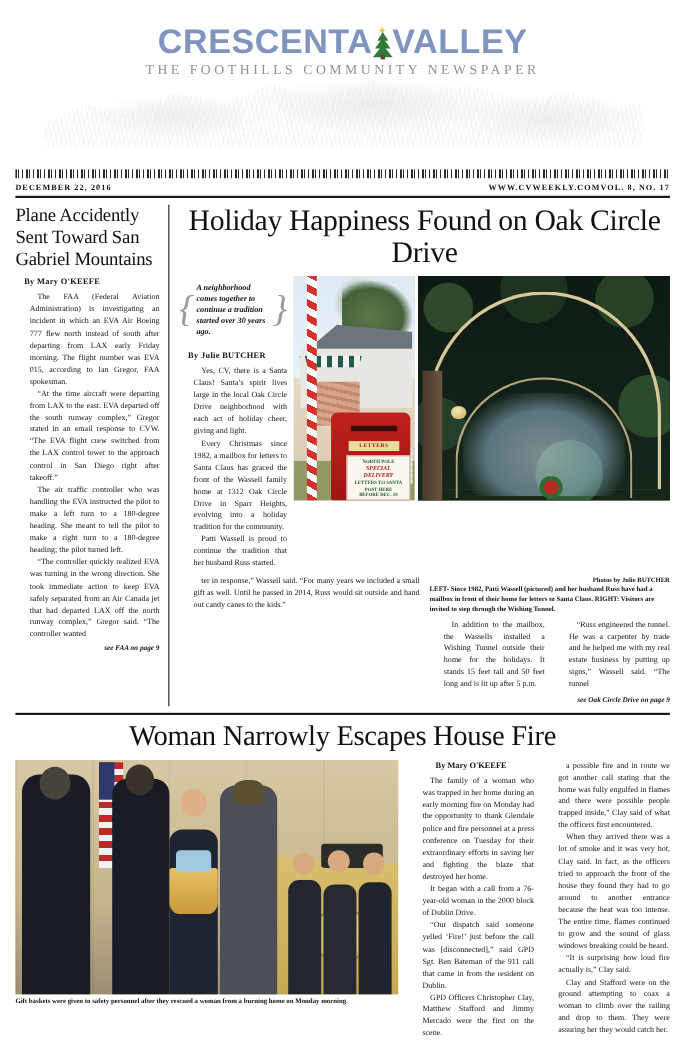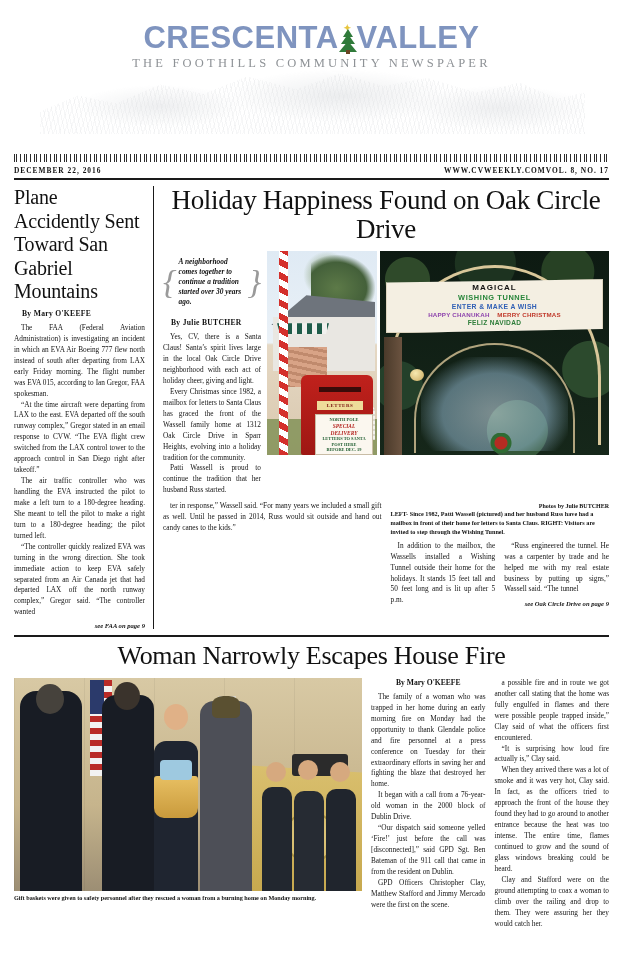--- a/index.html
+++ b/index.html
@@ -79,32 +79,32 @@
   .folio .mid { flex: 1; text-align: right; }
   .folio .right { text-align: right; }
   .folio .left { width: 150px; }
 
   
   .top-area { display: flex; margin: 6px 14px 0 14px; }
   .col-left { width: 140px; padding-right: 8px; border-right: 1px solid #1a1a1a; }
   .col-main { flex: 1; padding-left: 9px; }
 
   .hl-left {
-    font-size: 20px; line-height: 1.18; font-weight: normal;
+    font-size: 17px; line-height: 1.18; font-weight: normal;
     font-family: "Liberation Serif", serif; color: #111; letter-spacing: -0.2px;
   }
   .byline {
     font-size: 7.6px; font-weight: bold; letter-spacing: 0.3px;
     margin: 5px 0 5px 8px; font-family: "Liberation Serif", serif;
   }
   .bodytext {
     font-size: 7.3px; line-height: 1.5; text-align: justify;
     font-family: "Liberation Serif", serif; color: #141414;
   }
-  .bodytext p { text-indent: 7px; margin-bottom: 0; }
+  .bodytext p { text-indent: 7px; margin-bottom: 0; margin-left: 13px; }
   .jumpline {
     font-size: 6.6px; font-weight: bold; font-style: italic;
     text-align: right; margin-top: 4px; font-family: "Liberation Serif", serif;
   }
   .rule-dark { border-top: 2px solid #1a1a1a; margin-top: 6px; }
 
   
   .hl-main {
     text-align: center; font-size: 27px; line-height: 1.08;
     font-family: "Liberation Serif", serif; color: #111; letter-spacing: -0.3px;
@@ -333,31 +333,20 @@
           </div>
 
           <div class="photo photoB">
             <div class="pb-leaves"></div>
             <div class="pb-sky"></div>
             <div class="pb-arch"></div>
             <div class="pb-arch2"></div>
             <div class="pb-trunk"></div>
             <div class="pb-bulb"></div>
             <div class="pb-wreath"></div>
-            <div class="pb-banner">
-              <div class="l1">MAGICAL</div>
-              <div class="l2 gb">WISHING TUNNEL</div>
-              <div class="l3">ENTER &amp; MAKE A WISH</div>
-              <div class="l4">
-                <span class="pb">HAPPY CHANUKAH</span>
-                &nbsp;&nbsp;
-                <span class="rb">MERRY CHRISTMAS</span>
-              </div>
-              <div class="l5">FELIZ NAVIDAD</div>
-            </div>
           </div>
         </div>
       </div>
 
       <div class="two-col">
         <div>
           <div class="bodytext">
             <p>ter in response,” Wassell said. “For many years we included a small gift as well. Until he passed in 2014, Russ would sit outside and hand out candy canes to the kids.”</p>
           </div>
         </div>
@@ -420,22 +409,22 @@
             <p>The family of a woman who was trapped in her home during an early morning fire on Monday had the opportunity to thank Glendale police and fire personnel at a press conference on Tuesday for their extraordinary efforts in saving her and fighting the blaze that destroyed her home.</p>
             <p>It began with a call from a 76-year-old woman in the 2000 block of Dublin Drive.</p>
             <p>“Our dispatch said someone yelled ‘Fire!’ just before the call was [disconnected],” said GPD Sgt. Ben Bateman of the 911 call that came in from the resident on Dublin.</p>
             <p>GPD Officers Christopher Clay, Matthew Stafford and Jimmy Mercado were the first on the scene.</p>
 
           </div>
         </div>
         <div>
           <div class="bodytext">
             <p>a possible fire and in route we got another call stating that the home was fully engulfed in flames and there were possible people trapped inside,” Clay said of what the officers first encountered.</p>
+            <p>When they arrived there was a lot of smoke and it was very hot, Clay said. In fact, as the officers tried to approach the front of the house they found they had to go around to another entrance because the heat was too intense. The entire time, flames continued to grow and the sound of glass windows breaking could be heard.</p>
             <p>“It is surprising how loud fire actually is,” Clay said.</p>
-            <p>When they arrived there was a lot of smoke and it was very hot, Clay said. In fact, as the officers tried to approach the front of the house they found they had to go around to another entrance because the heat was too intense. The entire time, flames continued to grow and the sound of glass windows breaking could be heard.</p>
             <p>Clay and Stafford were on the ground attempting to coax a woman to climb over the railing and drop to them. They were assuring her they would catch her.</p>
           </div>
 
         </div>
       </div>
     </div>
   </div>
 
 </div>
 

